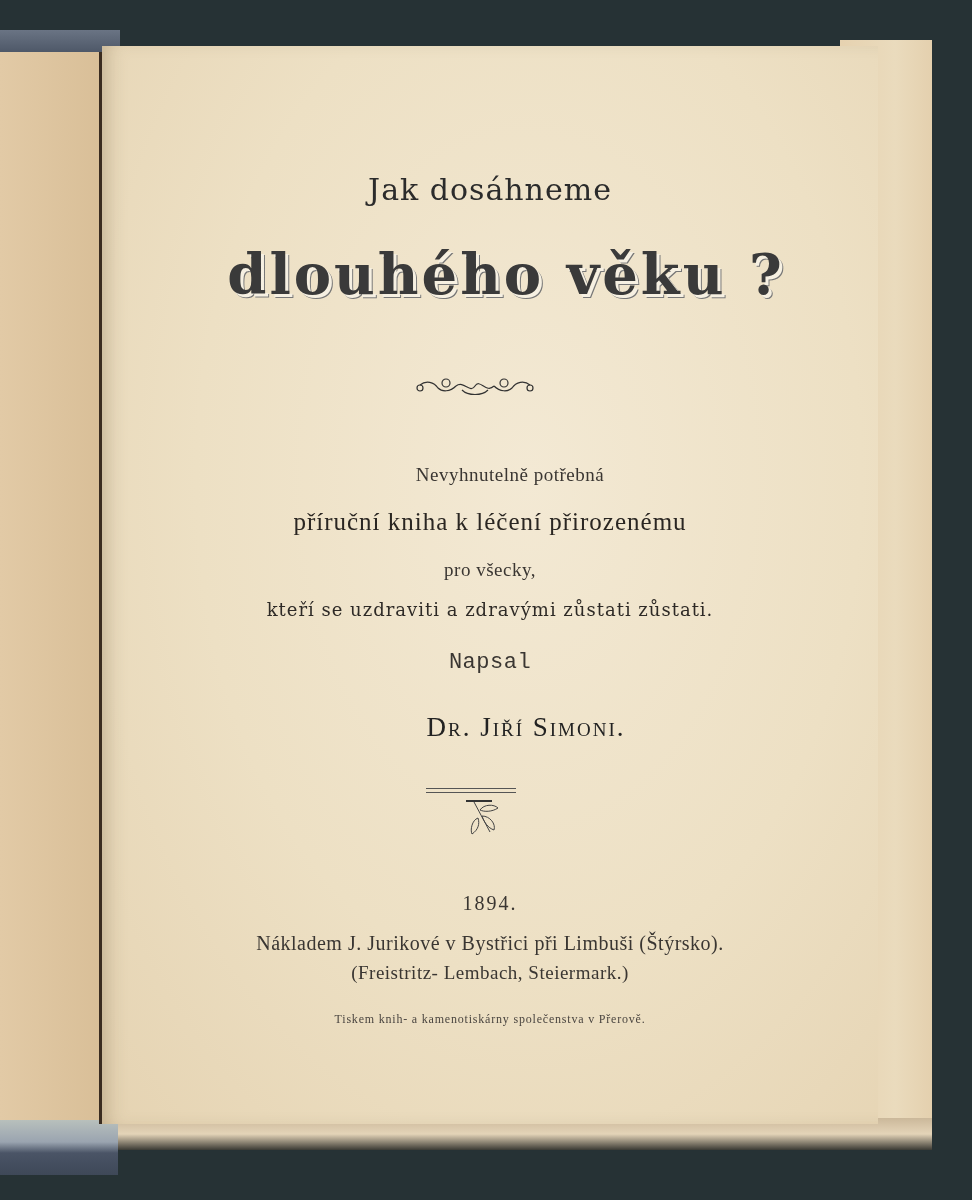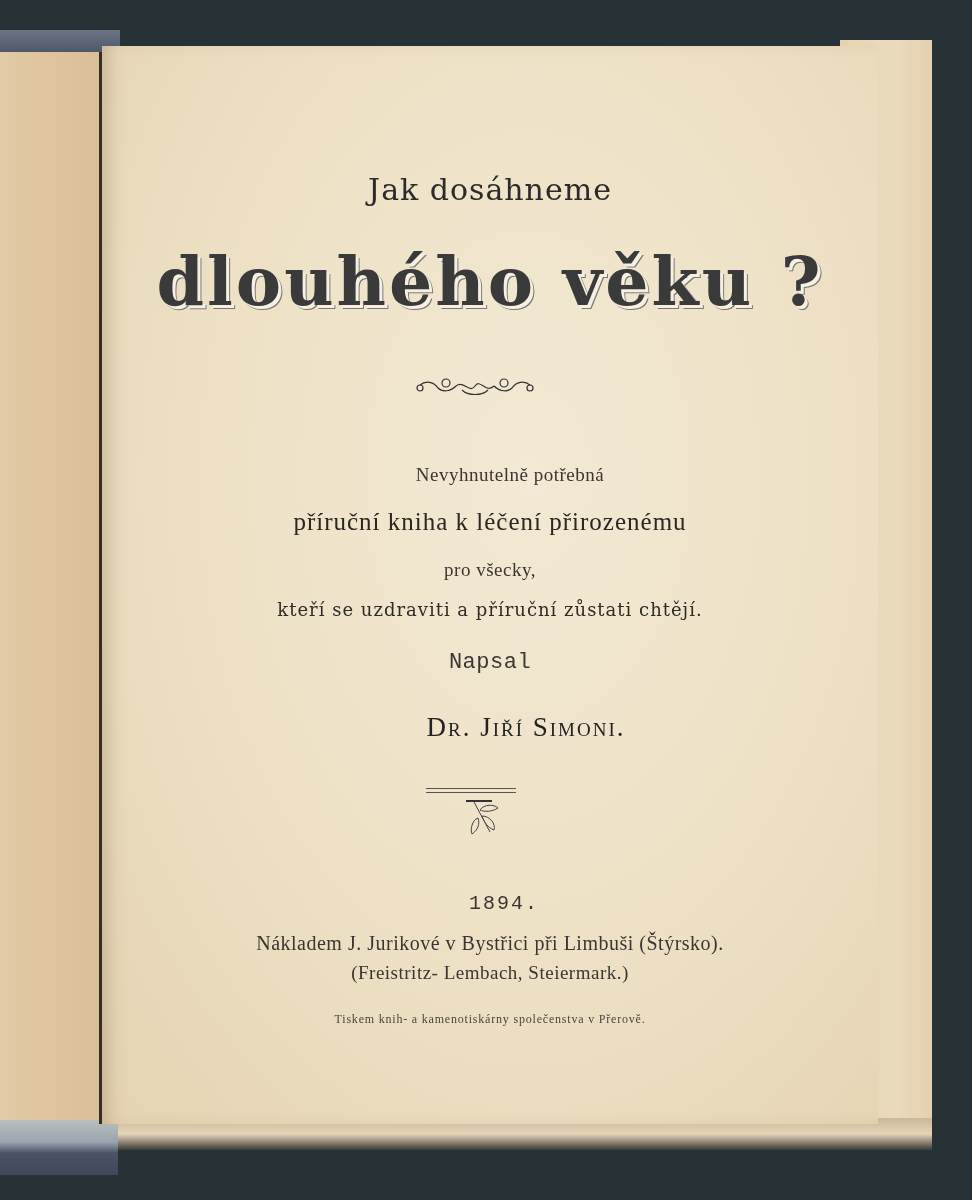--- a/index.html
+++ b/index.html
@@ -33,35 +33,36 @@
       background: linear-gradient(180deg, #cbb89a, #e4d4b8 50%, #3b3a34 100%);
     }
     .page {
       position: absolute; left: 102px; top: 46px; width: 776px; height: 1078px;
       background: radial-gradient(ellipse at 55% 40%, #f3e9d4 0%, #ede0c4 55%, #e5d3b2 100%);
       box-shadow: inset 14px 0 20px -10px rgba(120,100,70,0.35);
     }
     .line { position: absolute; left: 0; width: 100%; text-align: center; color: #2a2622; white-space: nowrap; }
     .t1 { top: 126px; font-family: "DejaVu Serif", serif; font-size: 30px; letter-spacing: 1px; color: #2b2b2b; }
     .t2 {
-      top: 195px; font-family: "DejaVu Serif", serif; font-weight: bold; font-size: 68px; letter-spacing: 3px;
+      top: 195px; font-family: "DejaVu Serif", serif; font-weight: bold; font-size: 56px; letter-spacing: 3px;
       color: #3a3a3a;
       text-shadow: 3px 3px 0 #f6f0e2, 4px 4px 0 #777;
+      padding-left: 16px;
     }
     .ornament { position: absolute; left: 310px; top: 328px; width: 126px; height: 24px; }
     .t3 { top: 418px; font-family: "Liberation Serif", serif; font-size: 19px; letter-spacing: 0.5px; color: #3a3632; margin-left: 20px; }
     .t4 { top: 462px; font-family: Liberation Serif, serif; font-size: 25px; letter-spacing: 1px; color: #2a2622; }
     .t5 { top: 513px; font-family: "Liberation Serif", serif; font-size: 19px; letter-spacing: 0.5px; color: #3a3632; }
     .t6 { top: 553px; font-family: "DejaVu Serif", serif; font-size: 18px; letter-spacing: 1px; color: #2e2a26; }
     .t7 { top: 604px; font-family: Liberation Mono, monospace; font-size: 22px; letter-spacing: 0.5px; color: #3a3632; }
     .t8 { top: 666px; font-family: "Liberation Serif", serif; font-size: 27px; letter-spacing: 2px; color: #222; font-variant: small-caps; margin-left: 36px; }
     .rule1 { position: absolute; left: 324px; top: 742px; width: 90px; height: 1px; background: #555; }
     .rule2 { position: absolute; left: 324px; top: 746px; width: 90px; height: 1px; background: #555; }
     .leaf { position: absolute; left: 352px; top: 752px; width: 50px; height: 40px; }
-    .t9 { top: 846px; font-family: Liberation Mono, monospace; font-size: 20px; letter-spacing: 2px; color: #3a3632; padding-left: 14px; }
+    .t9 { top: 846px; font-family: Liberation Serif, serif; font-size: 20px; letter-spacing: 2px; color: #3a3632; }
     .t10 { top: 886px; font-family: "Liberation Serif", serif; font-size: 20px; letter-spacing: 0.5px; color: #3a3632; }
     .t11 { top: 916px; font-family: "Liberation Serif", serif; font-size: 19px; letter-spacing: 0.5px; color: #3a3632; }
     .t12 { top: 966px; font-family: Liberation Serif, serif; font-size: 12px; letter-spacing: 0.8px; color: #4a4540; }
   </style>
 </head>
 <body>
 
 <div class="spine-top"></div>
 <div class="left-page"></div>
 <div class="back-page"></div>
@@ -81,21 +82,21 @@
       <path d="M50 16 C 56 22, 70 22, 76 16"></path>
       <circle cx="92" cy="9" r="4"></circle>
       <path d="M82 12 C 88 18, 96 18, 100 14 C 104 8, 112 6, 118 11"></path>
       <circle cx="118" cy="14" r="3"></circle>
     </g>
   </svg>
 
   <div class="line t3">Nevyhnutelně potřebná</div>
   <div class="line t4">příruční kniha k léčení přirozenému</div>
   <div class="line t5">pro všecky,</div>
-  <div class="line t6">kteří se uzdraviti a příruční zůstati chtějí.</div>
+  <div class="line t6">kteří se uzdraviti a zdravými zůstati zůstati.</div>
   <div class="line t7">Napsal</div>
   <div class="line t8">Dr. Jiří Simoni.</div>
 
   <div class="rule1"></div>
   <div class="rule2"></div>
   <svg class="leaf" viewBox="0 0 50 40">
     <rect x="12" y="2" width="26" height="2" fill="#333"></rect>
     <g fill="none" stroke="#444" stroke-width="1">
       <path d="M20 4 L 36 34"></path>
       <path d="M26 12 C 30 6, 40 6, 44 10 C 38 14, 30 14, 26 12 Z"></path>

